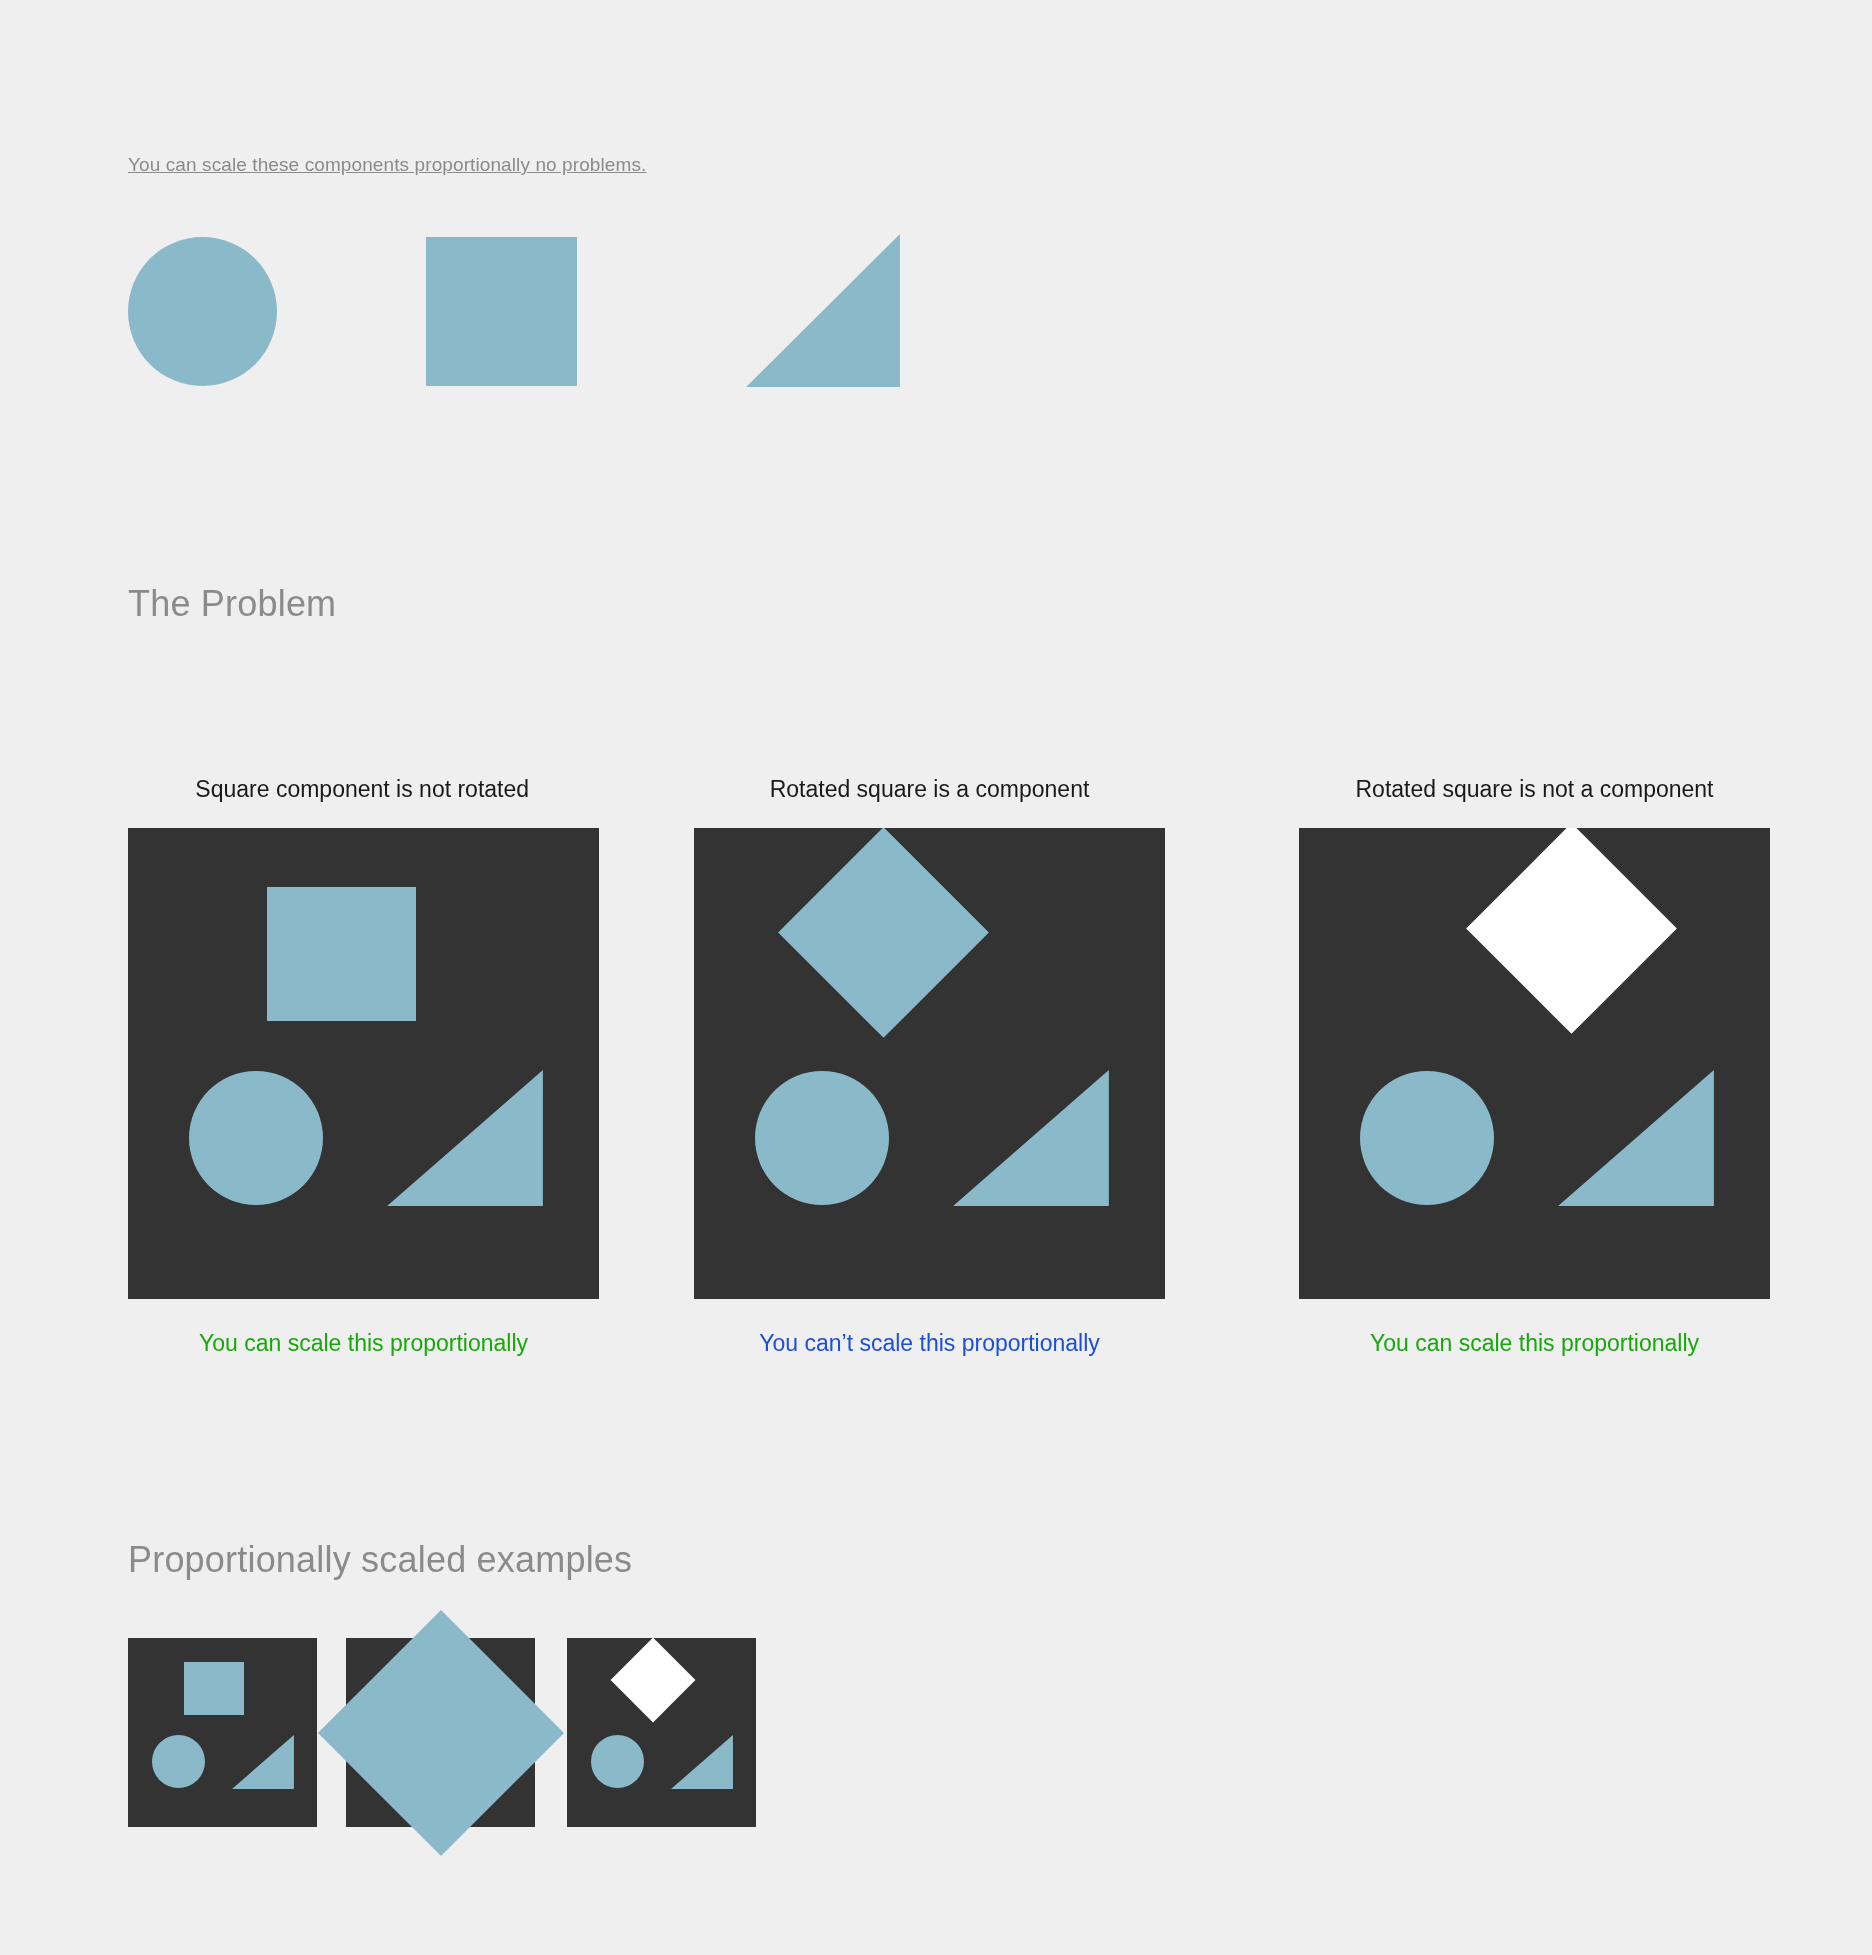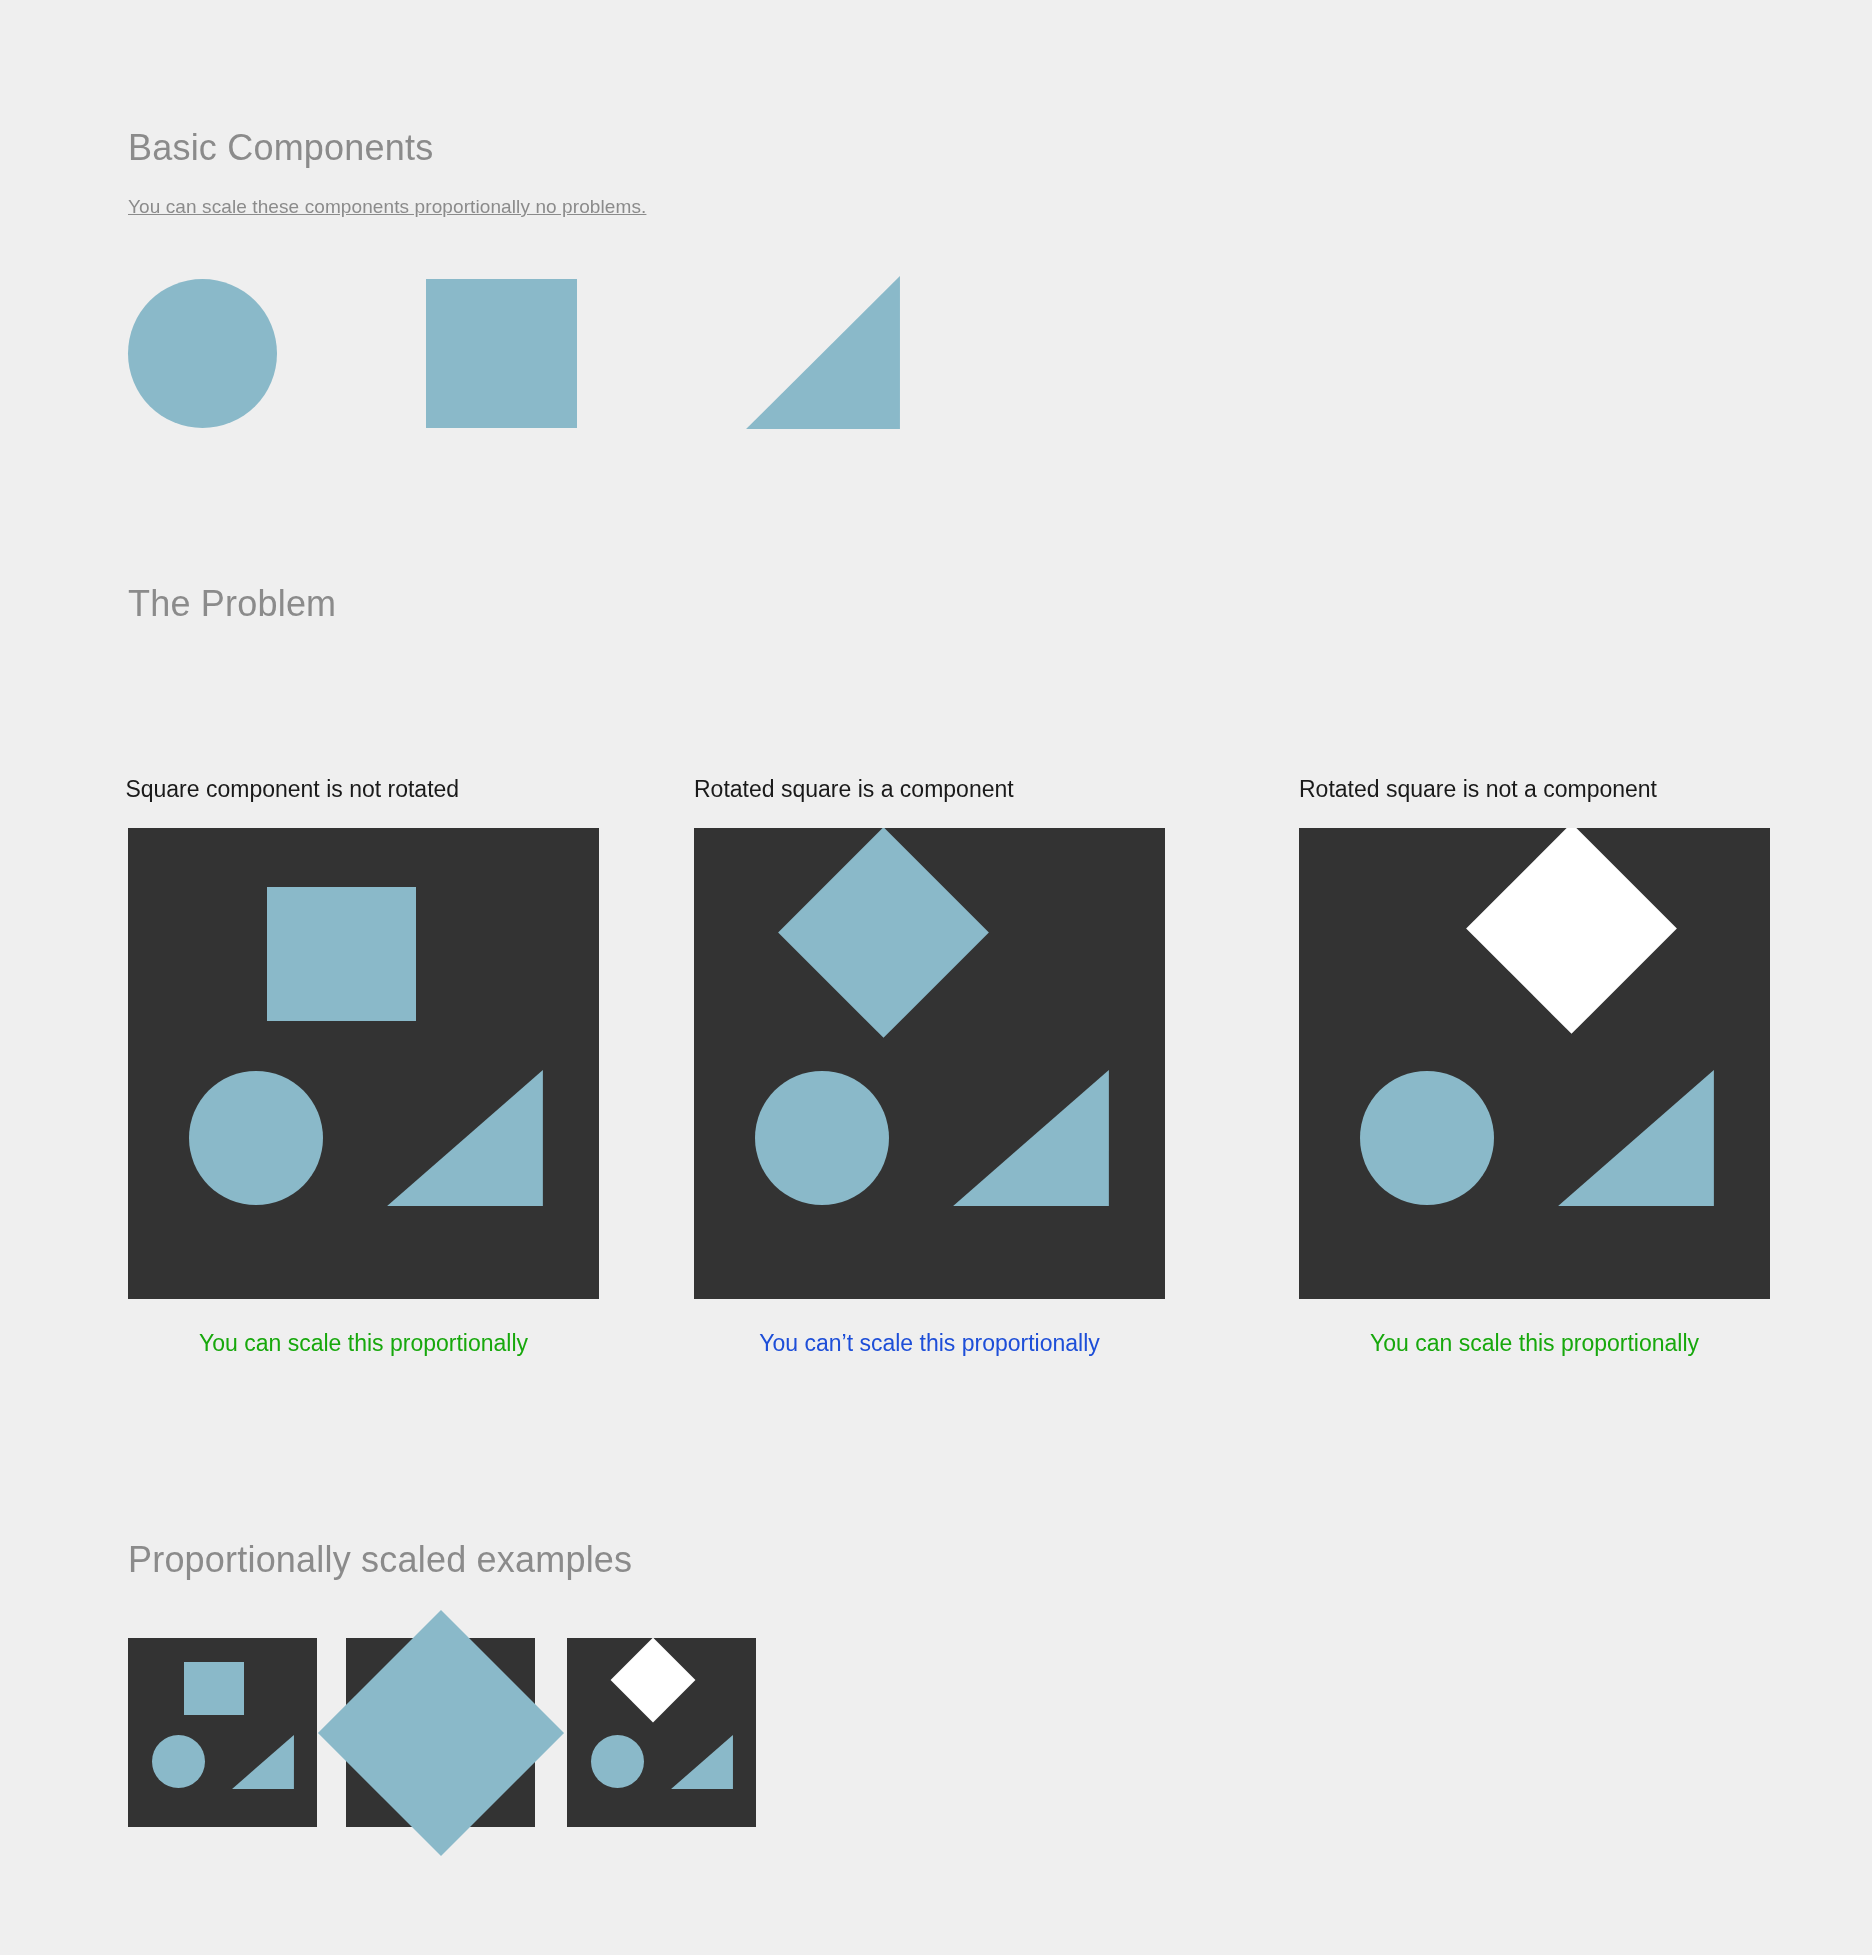--- a/index.html
+++ b/index.html
@@ -102,21 +102,21 @@
     top: 0;
     width: 471px;
   }
   .card.card-1 { left: 0; }
   .card.card-2 { left: 566px; }
   .card.card-3 { left: 1130px; padding-left: 41px; }
 
   .card-title {
     font-size: 23px;
     color: #1a1a1a;
-    text-align: left;
+    text-align: center;
     margin: 0 0 24.6px 0;
     white-space: nowrap;
   }
   .card.card-1 .card-title { margin-left: -2.6px; }
 
   .canvas {
     position: relative;
     width: 471px;
     height: 471px;
     background: #333333;
@@ -224,21 +224,20 @@
   }
 
   svg { display: block; }
 </style>
 </head>
 <body>
 
 <div class="page">
 
   <section id="basic-components-section">
-    <h2 class="section-title">Basic Components</h2>
     <p class="section-note">You can scale these components proportionally no problems.</p>
 
     <div class="basic-shapes-row">
       <div class="basic-circle shape-fill"></div>
       <div class="basic-square shape-fill"></div>
       <div class="basic-triangle">
         <svg width="154" height="153" viewBox="0 0 352 350" aria-hidden="true">
           <polygon points="352,0 352,350 0,350" fill="#8ab9c9"></polygon>
         </svg>
       </div>

